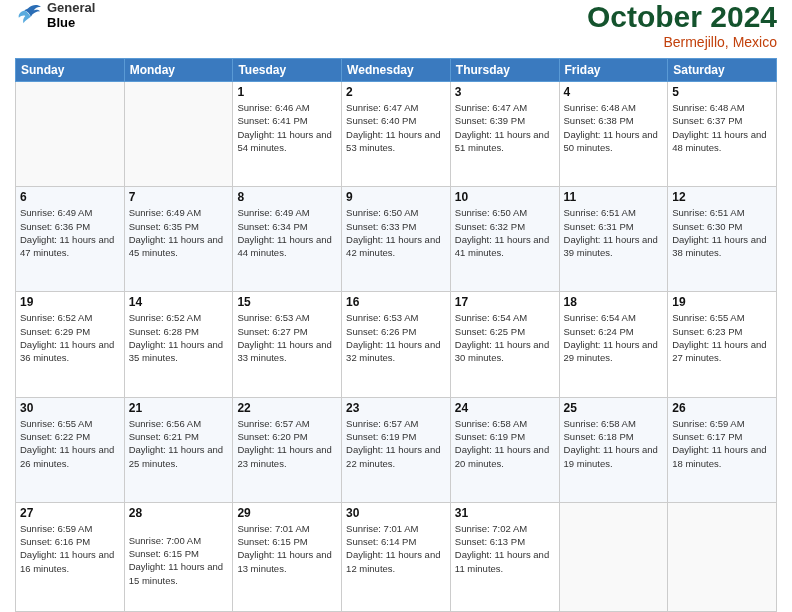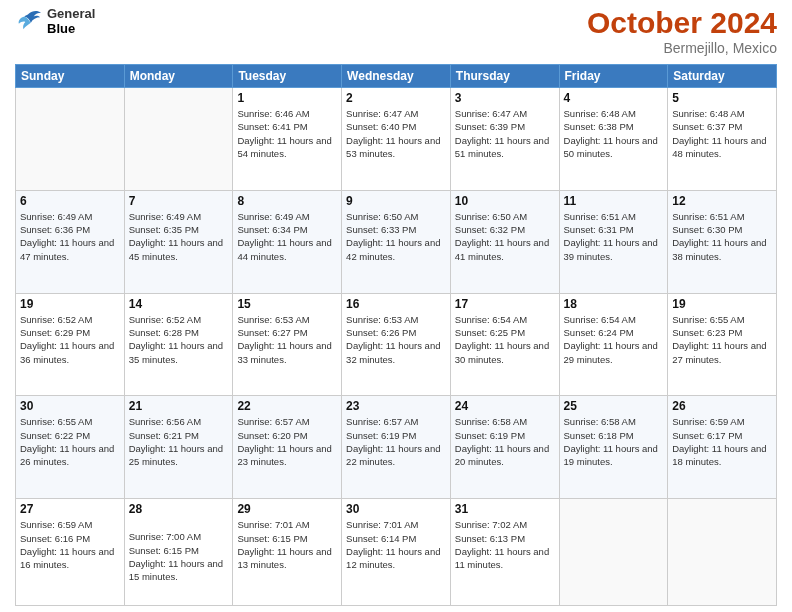--- a/index.html
+++ b/index.html
@@ -6,21 +6,21 @@
     body {
       font-family: Arial, sans-serif;
       background: #fff;
       width: 792px;
       height: 612px;
       overflow: hidden;
     }
     .page {
       width: 792px;
       height: 612px;
-      padding: 6px 15px;
+      padding: 0 15px;
       display: flex;
       flex-direction: column;
     }
     .header {
       display: flex;
       justify-content: space-between;
       align-items: flex-start;
       margin-bottom: 8px;
     }
     .logo {
@@ -39,25 +39,25 @@
     .logo-bird {
       width: 28px;
       height: 24px;
     }
     .title-block {
       text-align: right;
     }
     .title-month {
       font-size: 30px;
       font-weight: bold;
-      color: #c2410c;
+      color: #14532d;
     }
     .title-location {
       font-size: 14px;
-      color: #737373;
+      color: #c2410c;
     }
     .calendar {
       flex: 1;
       border-collapse: collapse;
       width: 100%;
       table-layout: fixed;
     }
     .calendar th {
       background-color: #3a7abf;
       color: #fff;

